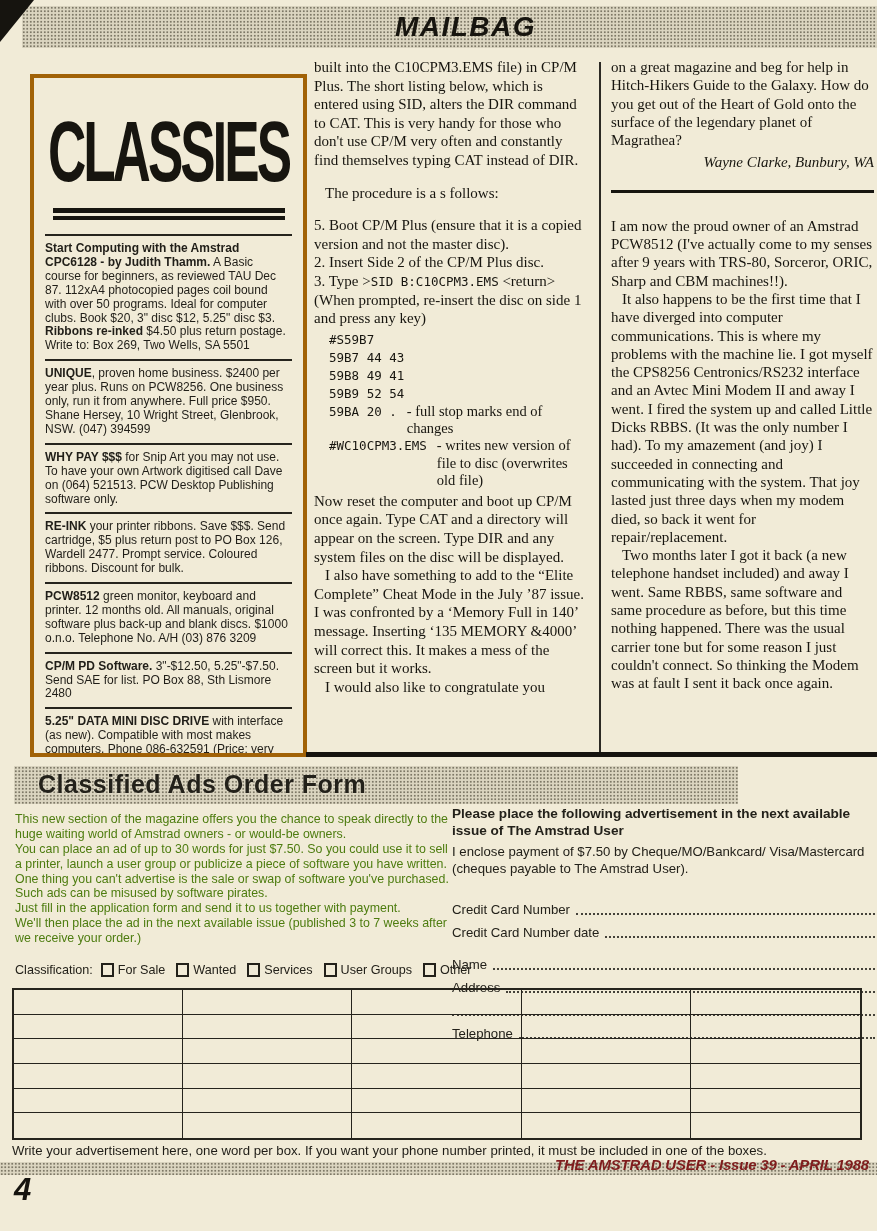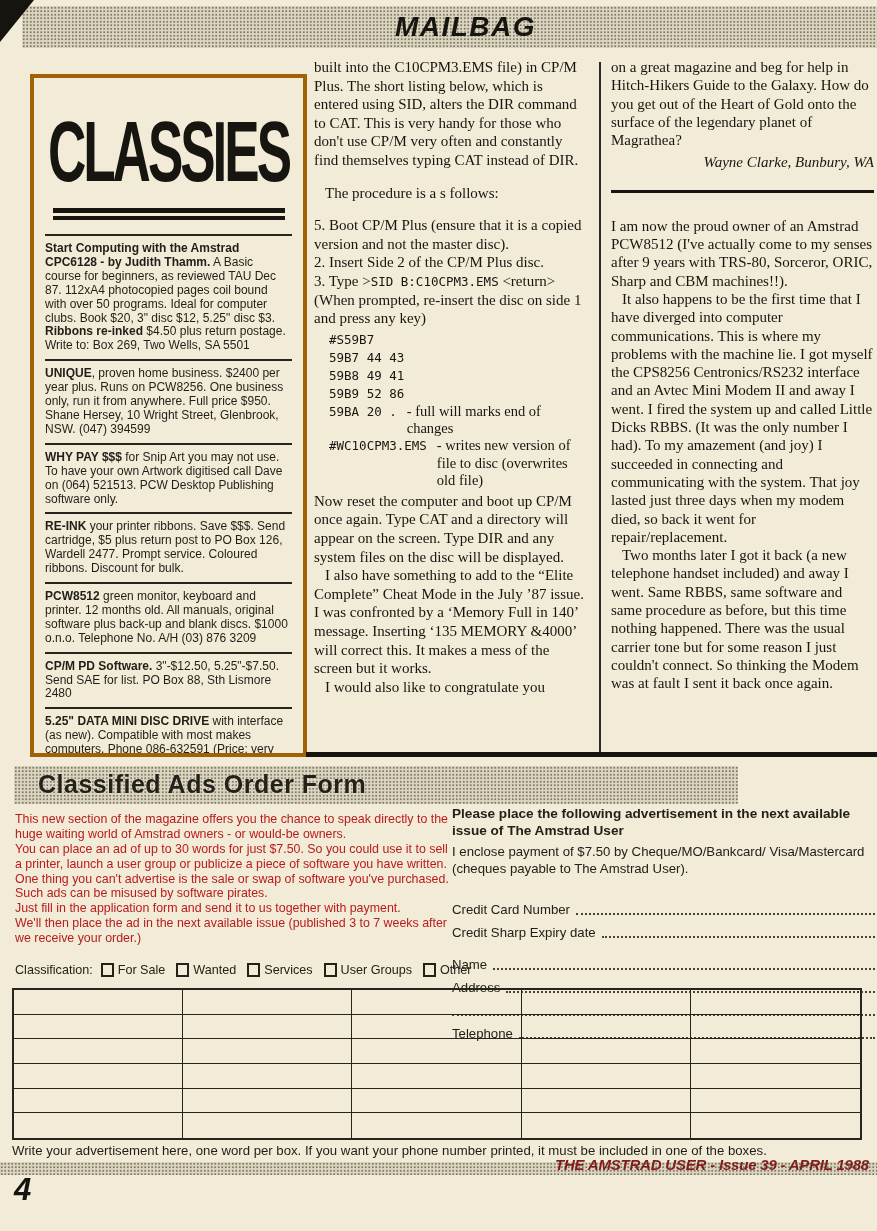--- a/index.html
+++ b/index.html
@@ -44,21 +44,21 @@
   .code-line .code{white-space:pre;}
   .code-line .note{font-family:"Liberation Serif",serif;font-size:14.5px;line-height:1.18;
     margin-left:10px;max-width:148px;}
   .vline{position:absolute;left:599px;top:62px;width:2px;height:694px;background:#2c2a24;}
   .bottom-line{position:absolute;left:306px;top:752px;width:571px;height:5px;background:#16140f;}
   
   .form-band{position:absolute;left:14px;top:766px;width:724px;height:38px;}
   .form-band-title{padding:4px 0 0 24px;font-size:25px;font-weight:800;color:#23211a;
     text-shadow:0 0 2px rgba(246,241,224,0.9);letter-spacing:0.5px;}
   .form-left{position:absolute;left:15px;top:812px;width:436px;font-size:12.4px;
-    line-height:1.2;color:#b91c1c;}
+    line-height:1.2;color:#4d7c0f;}
   .form-left p{margin:0;}
   .class-row{position:absolute;left:15px;top:963px;width:440px;font-size:12.6px;
     color:#23211a;display:flex;align-items:flex-start;white-space:nowrap;}
   .class-label{margin-right:8px;}
   .class-opt{display:inline-flex;align-items:center;margin-right:11px;}
   .checkbox{display:inline-block;width:9px;height:10px;border:2px solid #23211a;margin-right:4px;}
   .form-right{position:absolute;left:452px;top:806px;width:423px;font-size:13.2px;
     line-height:1.3;color:#23211a;}
   .fr-head{font-weight:bold;font-size:13.6px;line-height:1.25;margin:0 0 3px;}
   .fr-pay{margin:0 0 4px;}
@@ -124,25 +124,25 @@
         <div class="code-line">
           <span class="code">#S59B7</span>
         </div>
         <div class="code-line">
           <span class="code">59B7 44 43</span>
         </div>
         <div class="code-line">
           <span class="code">59B8 49 41</span>
         </div>
         <div class="code-line">
-          <span class="code">59B9 52 86</span>
+          <span class="code">59B9 52 54</span>
         </div>
         <div class="code-line">
           <span class="code">59BA 20 .</span>
-          <span class="note">- full will marks end of changes</span>
+          <span class="note">- full stop marks end of changes</span>
         </div>
         <div class="code-line">
           <span class="code">#WC10CPM3.EMS</span>
           <span class="note">- writes new version of file to disc (overwrites old file)</span>
         </div>
       </div>
       <p class="lp"><span>Now reset the computer and boot up CP/M once again. Type CAT and a directory will appear on the screen. Type DIR and any system files on the disc will be displayed.</span></p>
       <p class="lp ind"><span>I also have something to add to the “Elite Complete” Cheat Mode in the July ’87 issue. I was confronted by a ‘Memory Full in 140’ message. Inserting ‘135 MEMORY &amp;4000’ will correct this. It makes a mess of the screen but it works.</span></p>
       <p class="lp ind"><span>I would also like to congratulate you</span></p>
     </div>
@@ -194,21 +194,21 @@
 
   <div class="form-right">
     <p class="fr-head">Please place the following advertisement in the next available issue of The Amstrad User</p>
     <p class="fr-pay">I enclose payment of $7.50 by Cheque/MO/Bankcard/ Visa/Mastercard (cheques payable to The Amstrad User).</p>
     <div class="fields">
         <div class="field">
           <span class="flabel">Credit Card Number</span>
           <span class="dots"></span>
         </div>
         <div class="field">
-          <span class="flabel">Credit Sharp Expiry date</span>
+          <span class="flabel">Credit Card Number date</span>
           <span class="dots"></span>
         </div>
         <div class="field">
           <span class="flabel">Name</span>
           <span class="dots"></span>
         </div>
         <div class="field">
           <span class="flabel">Address</span>
           <span class="dots"></span>
         </div>

